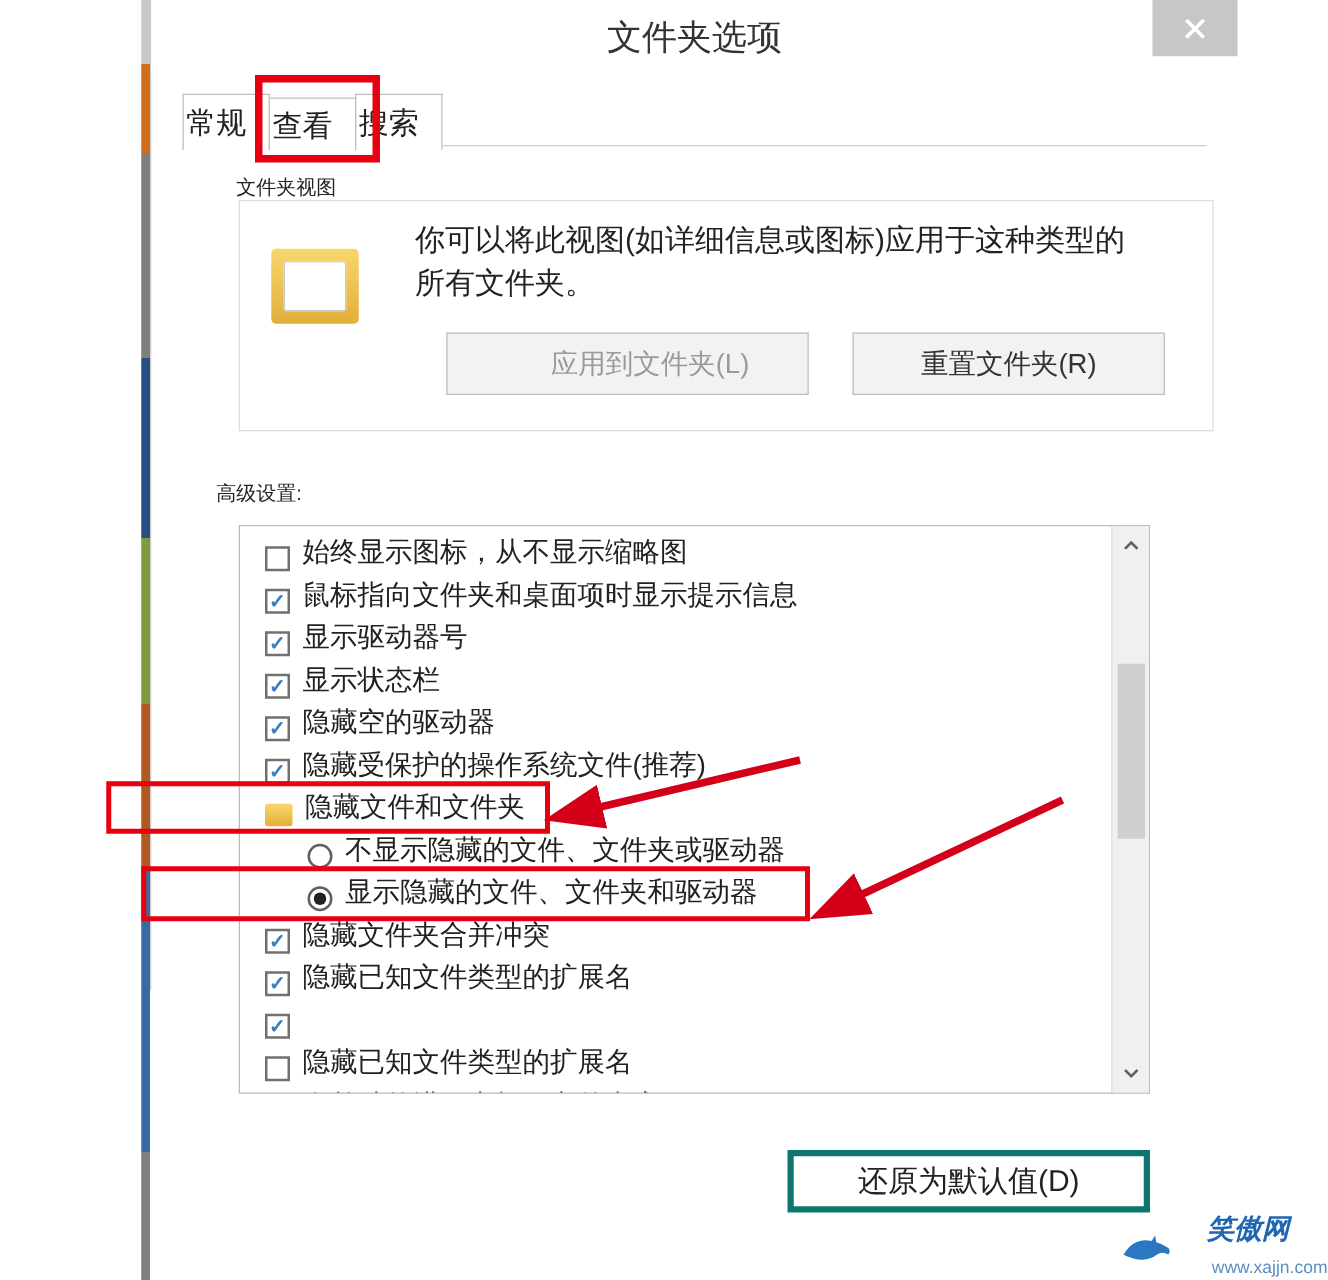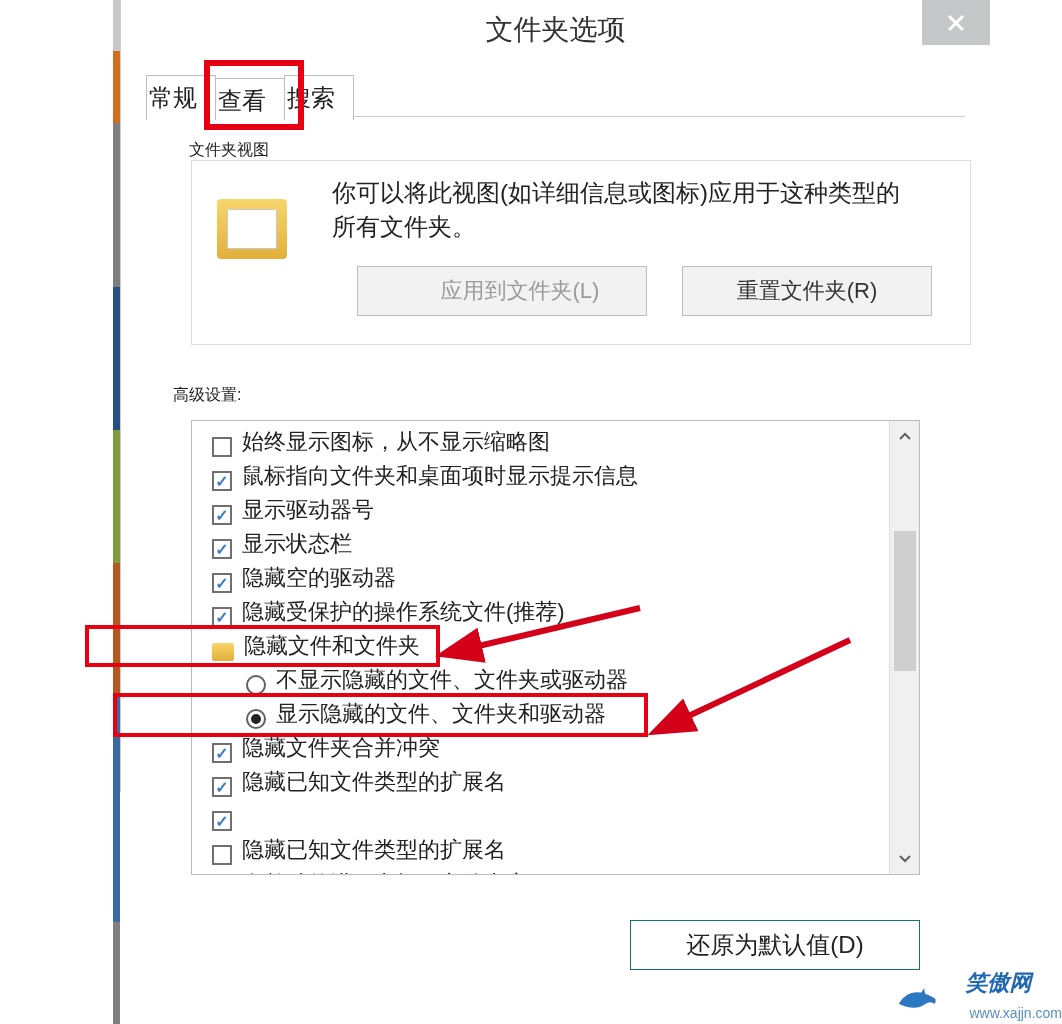--- a/index.html
+++ b/index.html
@@ -237,21 +237,21 @@
     position:absolute; left:4px;
     width:22px;
     top:110px; height:140px;
     background:#cfcfcf;
     cursor:pointer;
   }
   .restore-btn {
     position: absolute;
     right: 70px; top: 920px;
     width: 290px; height: 50px;
-    border: 1px solid #0f766e;
+    border: 5px solid #0f766e;
     background: #fff;
     font-size: 24px;
     color: #222;
     font-family: inherit;
     cursor: pointer;
   }
   .watermark {
     position: absolute;
     right: 0; bottom: 0;
     display: flex; align-items: center;

